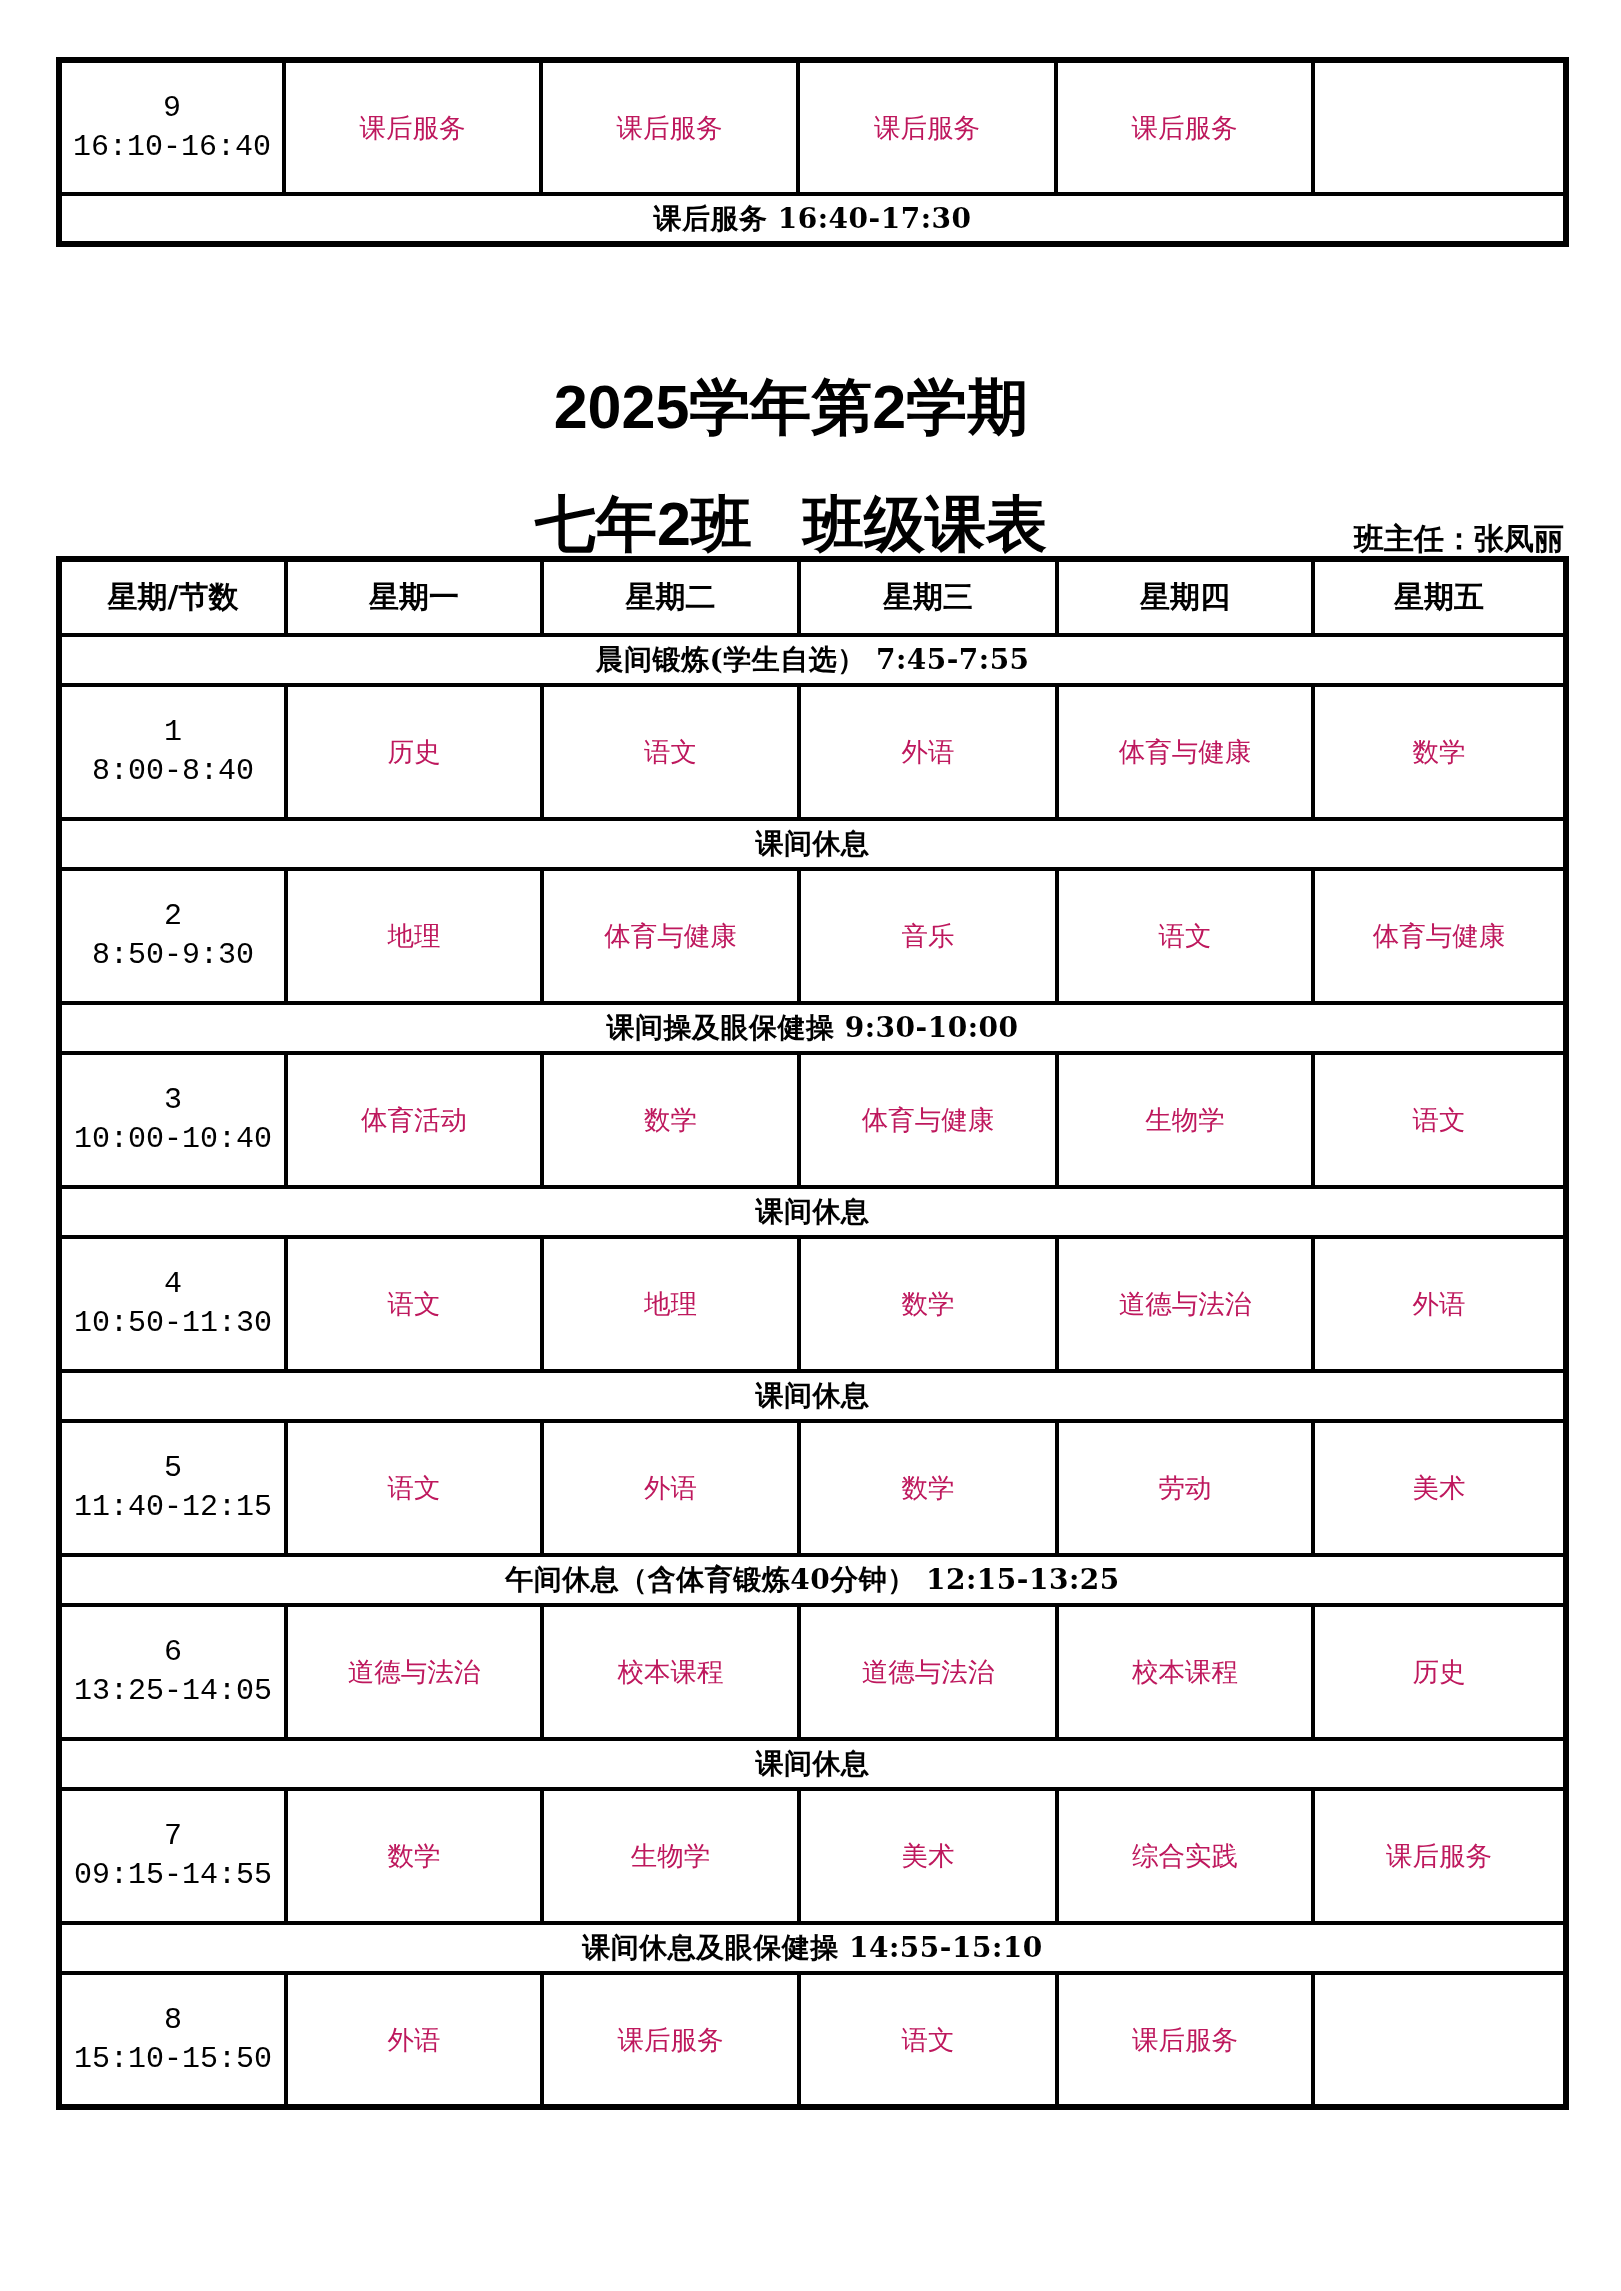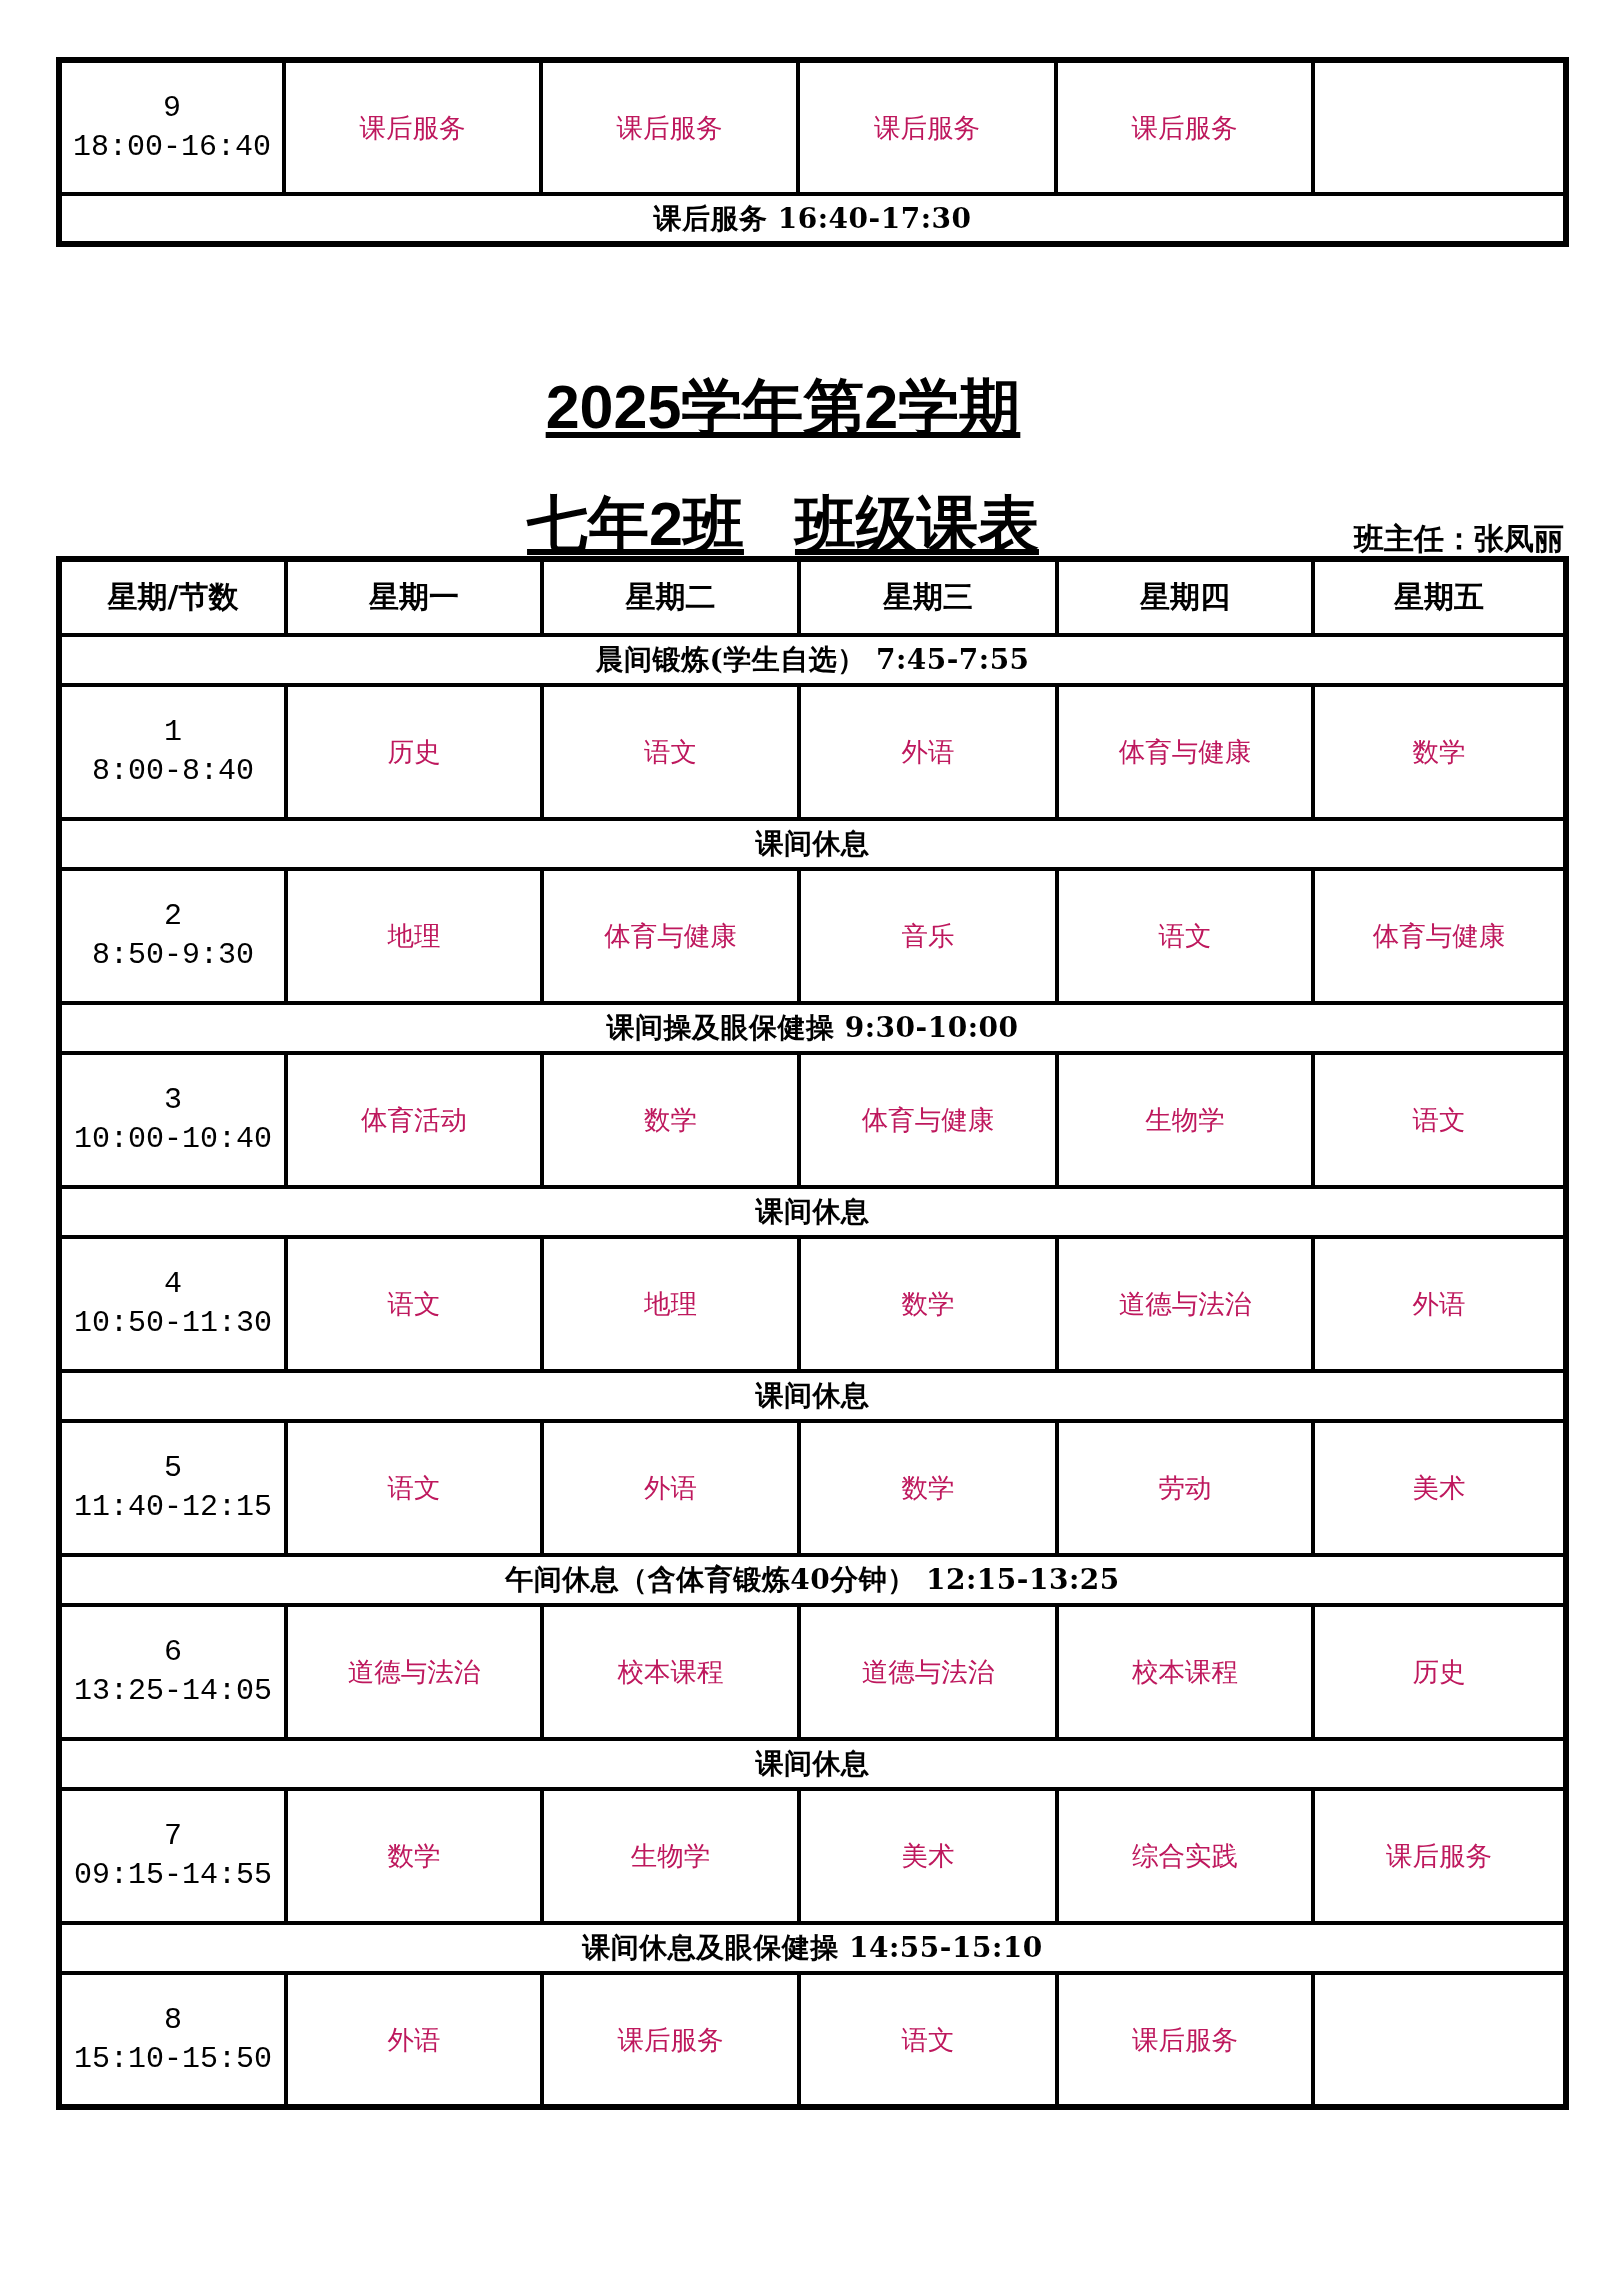--- a/index.html
+++ b/index.html
@@ -11,21 +11,21 @@
             box-sizing: border-box; }
   .hdr td { font-family: "DejaVu Serif", "Liberation Serif", serif; font-weight: bold;
             font-size: 30px; height: 76px; }
   .bar td { font-family: "DejaVu Serif", "Liberation Serif", serif; font-weight: bold;
             font-size: 28px; height: 50px; letter-spacing: 0.5px; }
   .cls td { height: 134px; font-size: 26.5px; font-weight: 300; color: #be185d; }
   .cls td.period { font-family: "Liberation Mono", "DejaVu Sans Mono", monospace;
                    font-size: 30px; line-height: 39px; font-weight: normal; color: #000; }
   .period .num { display: block; }
   .period .time { display: block; }
-  .title { position: absolute; left: 8px; width: 1550px; text-align: center; font-weight: bold; text-decoration: underline; }
+  .title { position: absolute; left: 16px; width: 1550px; text-align: center; font-weight: bold; }
   #doc-title { top: 367px; font-size: 61px; font-family: "Liberation Sans", sans-serif; }
   #doc-subtitle { top: 484px; font-size: 61px; font-family: "Liberation Sans", sans-serif; }
   #teacher { position: absolute; top: 519px; right: 57px; font-size: 30px; font-weight: bold;
              font-family: "DejaVu Serif", "Liberation Serif", serif; }
   .gap { display: inline-block; width: 51px; }
 </style>
 </head>
 <body>
 
 <table class="tbl" style="top:57px;">
@@ -34,21 +34,21 @@
       <col style="width:257px">
       <col style="width:257px">
       <col style="width:258px">
       <col style="width:257px">
       <col>
   </colgroup>
   <tbody>
       <tr class="cls">
     <td class="period">
       <span class="num">9</span>
-      <span class="time">18:00-16:40</span>
+      <span class="time">16:10-16:40</span>
     </td>
     <td>课后服务</td>
     <td>课后服务</td>
     <td>课后服务</td>
     <td>课后服务</td>
     <td></td>
   </tr>
   <tr class="bar">
     <td colspan="6">课后服务 16:40-17:30</td>
   </tr>

